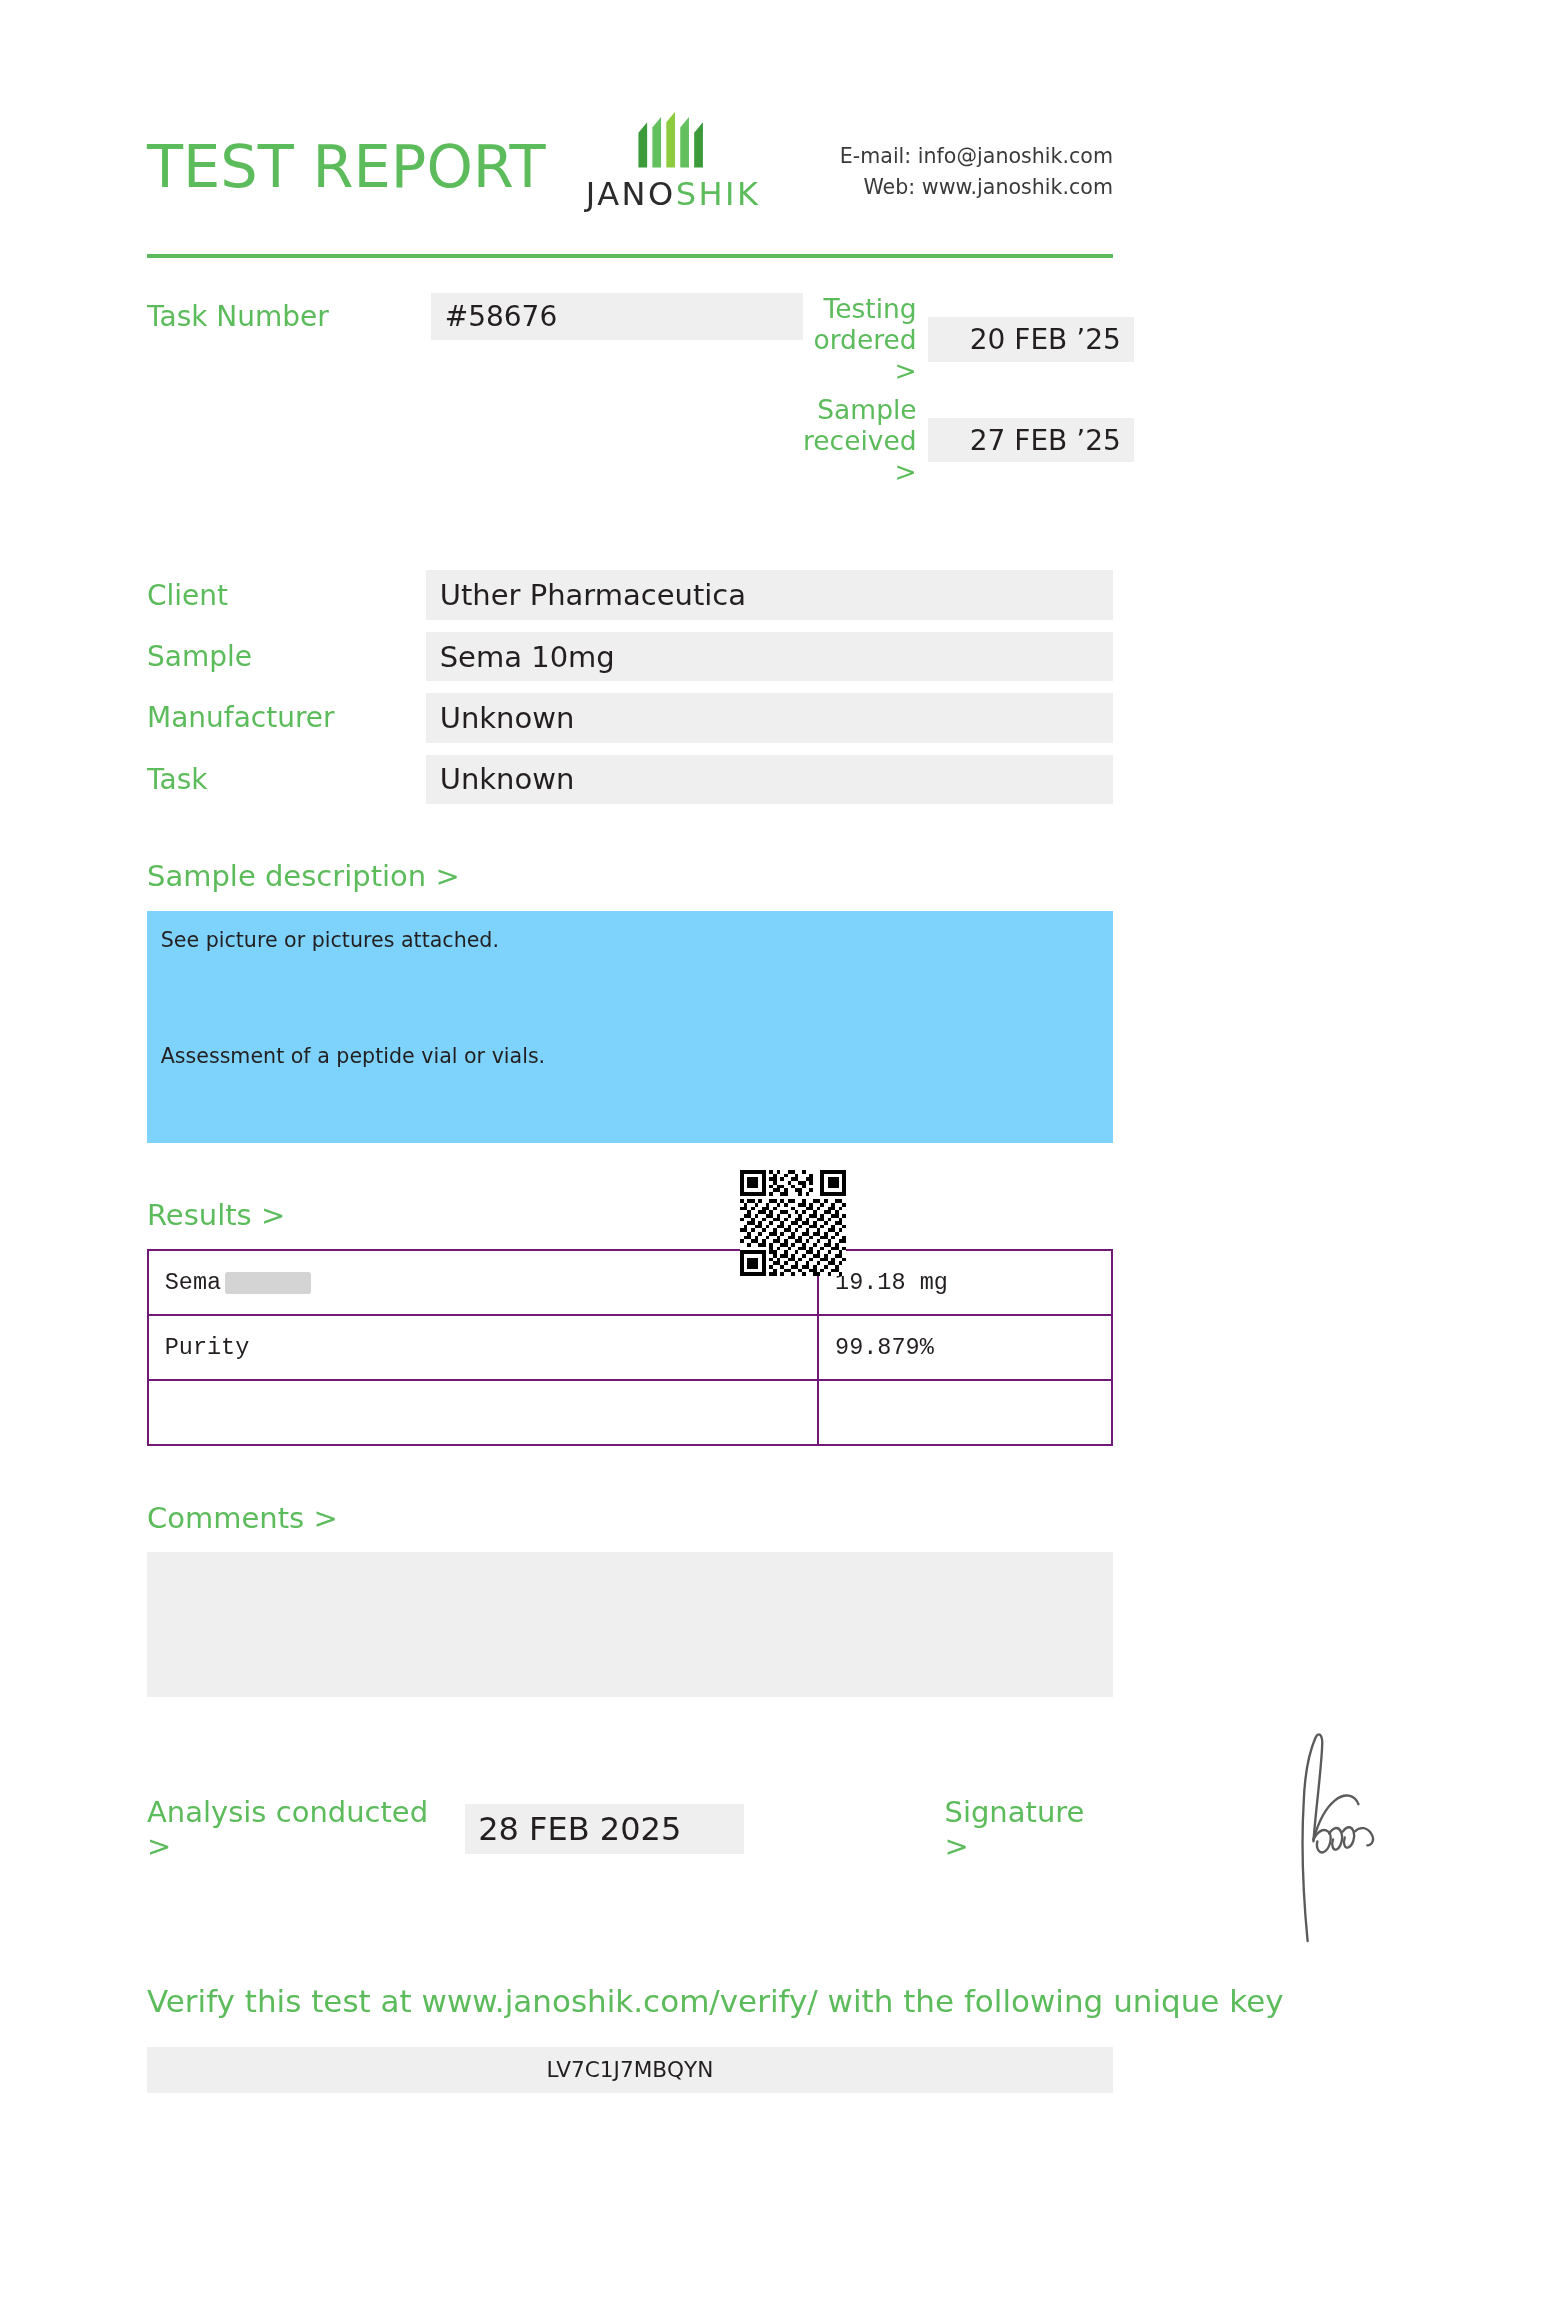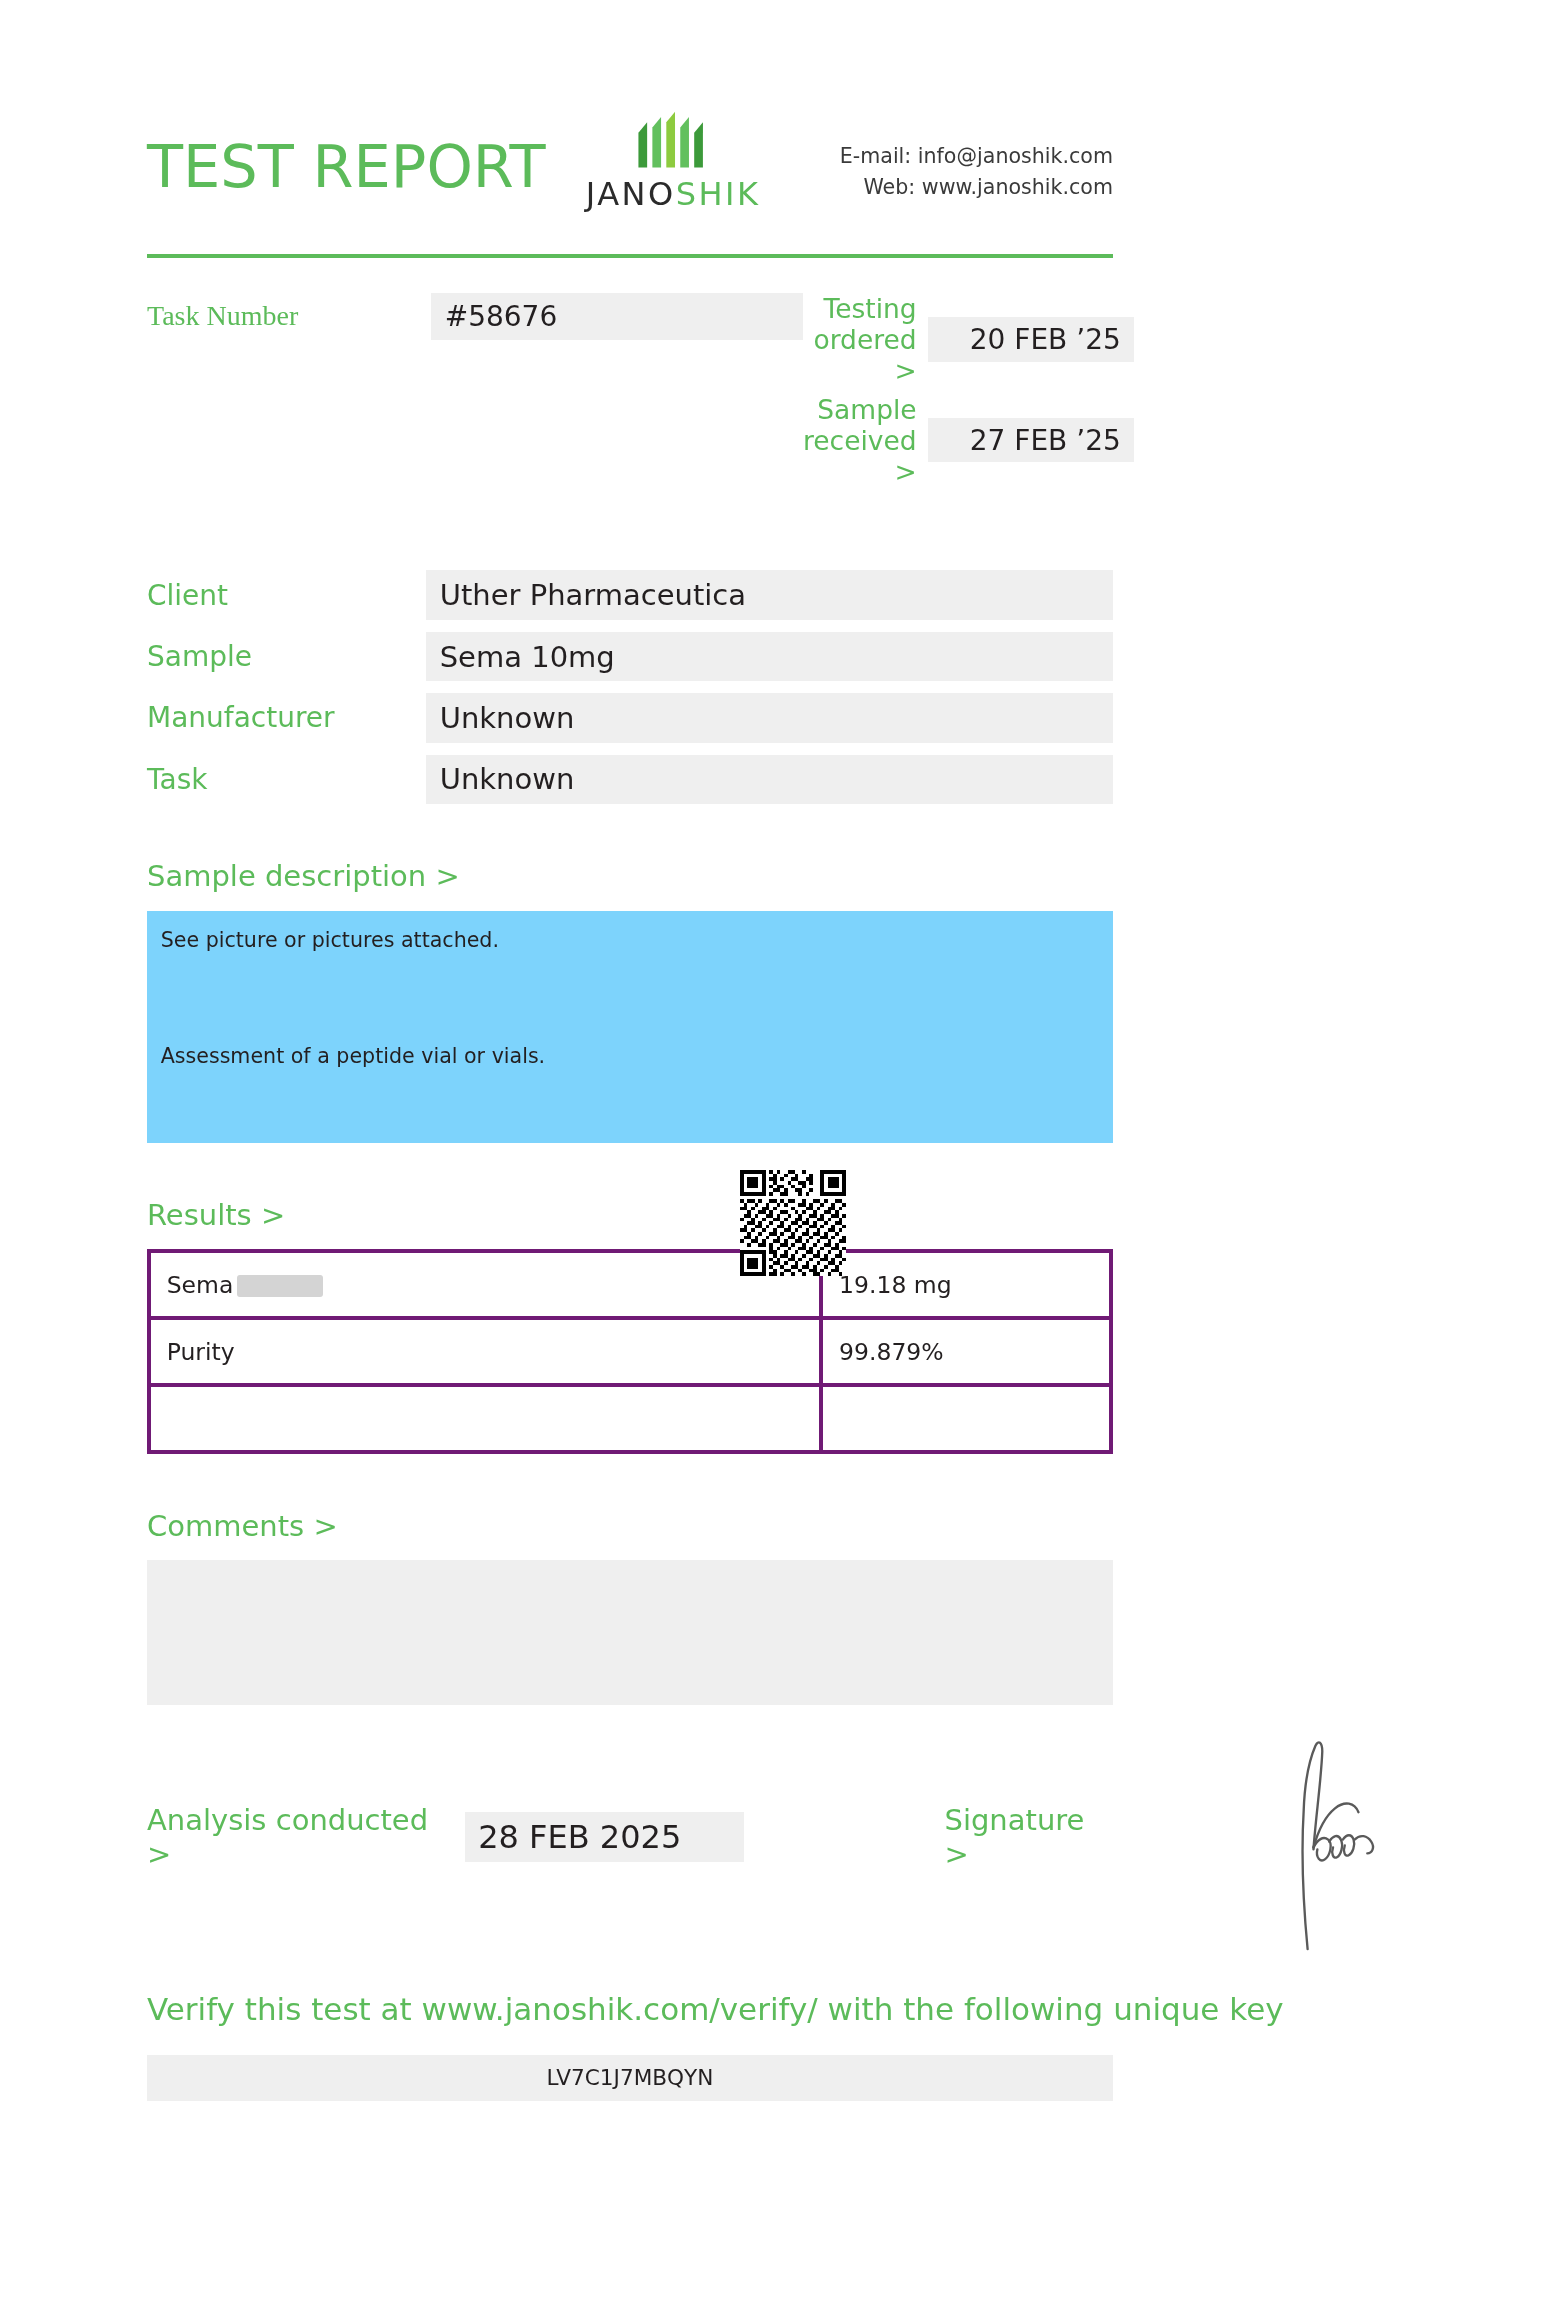--- a/index.html
+++ b/index.html
@@ -78,21 +78,21 @@
   }
   .task-left {
     display: flex;
     align-items: center;
   }
   .label-green {
     color: #5cbb5a;
     font-size: 28px;
     font-weight: 400;
   }
-  .task-number-label { width: 284px; font-family: Liberation Serif, serif; }
+  .task-number-label { width: 284px; }
   .field-grey {
     background: #efefef;
     font-size: 28px;
     color: #231f20;
     padding: 6.9px 13.7px;
     box-sizing: border-box;
   }
   .task-number-value { width: 372px; }
 
   .task-right {
@@ -165,25 +165,26 @@
     top: -27.4px;
     width: 106px;
     height: 106px;
   }
   table.results {
     width: 100%;
     border-collapse: collapse;
     margin-top: 3.9px;
   }
   table.results td {
-    border: 4px solid #701a75;
+    border: 2px solid #701a75;
     height: 55px;
     font-size: 23.5px;
     padding: 3.9px 15.7px;
     vertical-align: middle;
+    font-family: Liberation Mono, monospace;
   }
   td.col1 { width: 637px; }
   .redacted {
     display: inline-block;
     width: 86px;
     height: 21.6px;
     background: #d4d4d4;
     border-radius: 2.9px;
     vertical-align: middle;
     margin-left: 3.9px;

